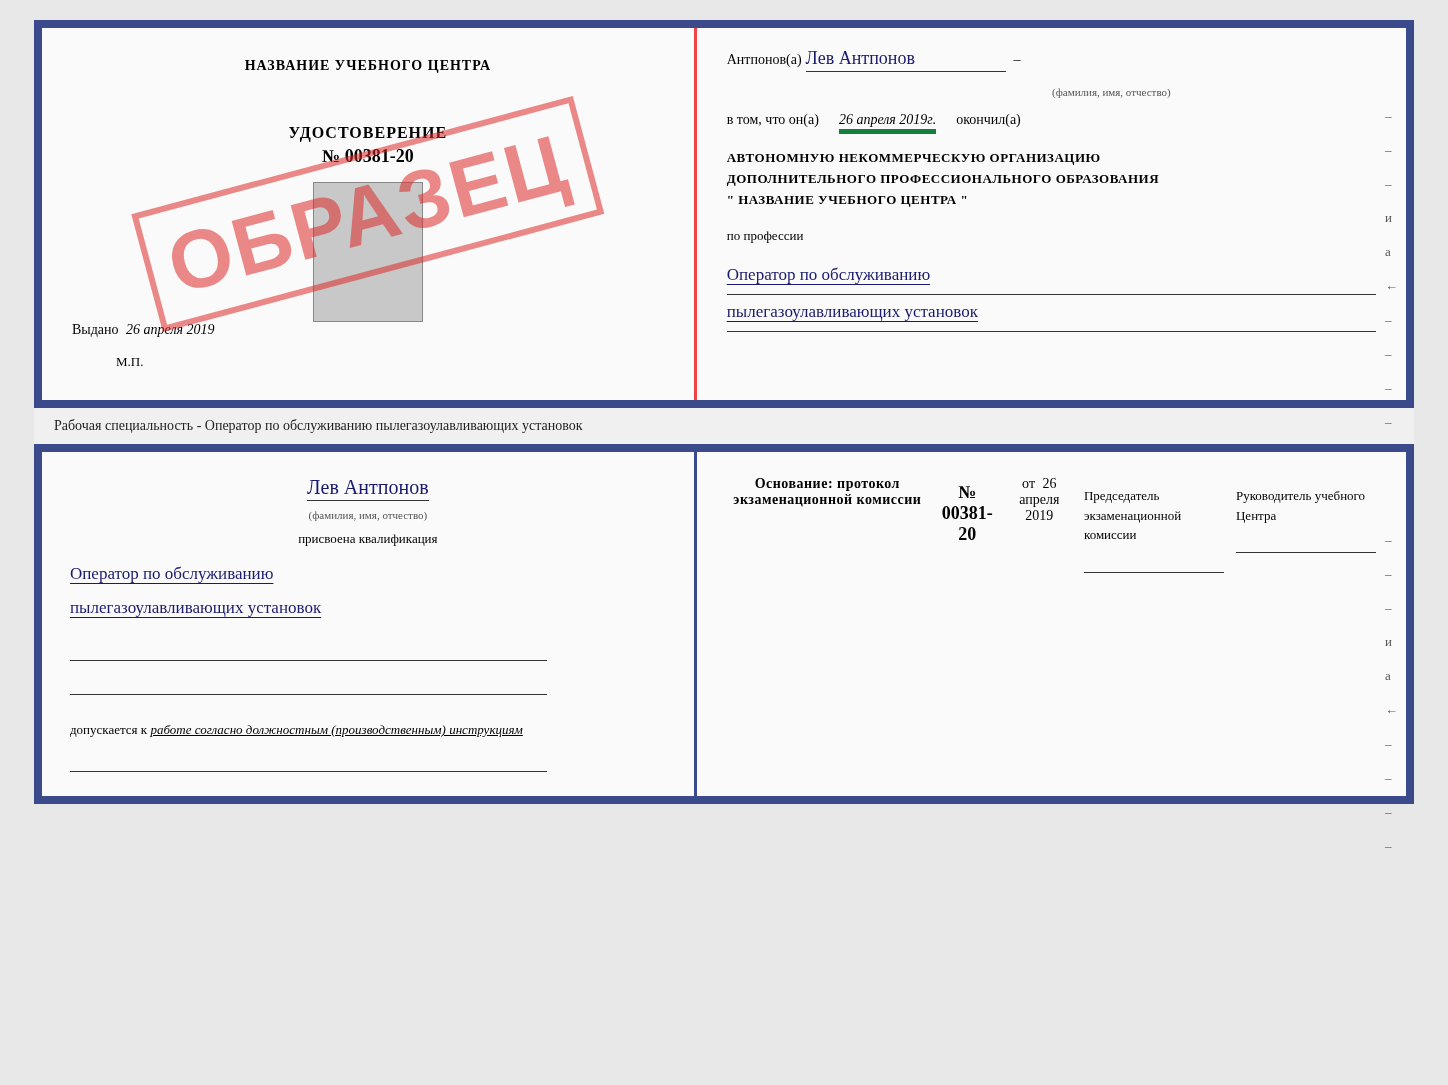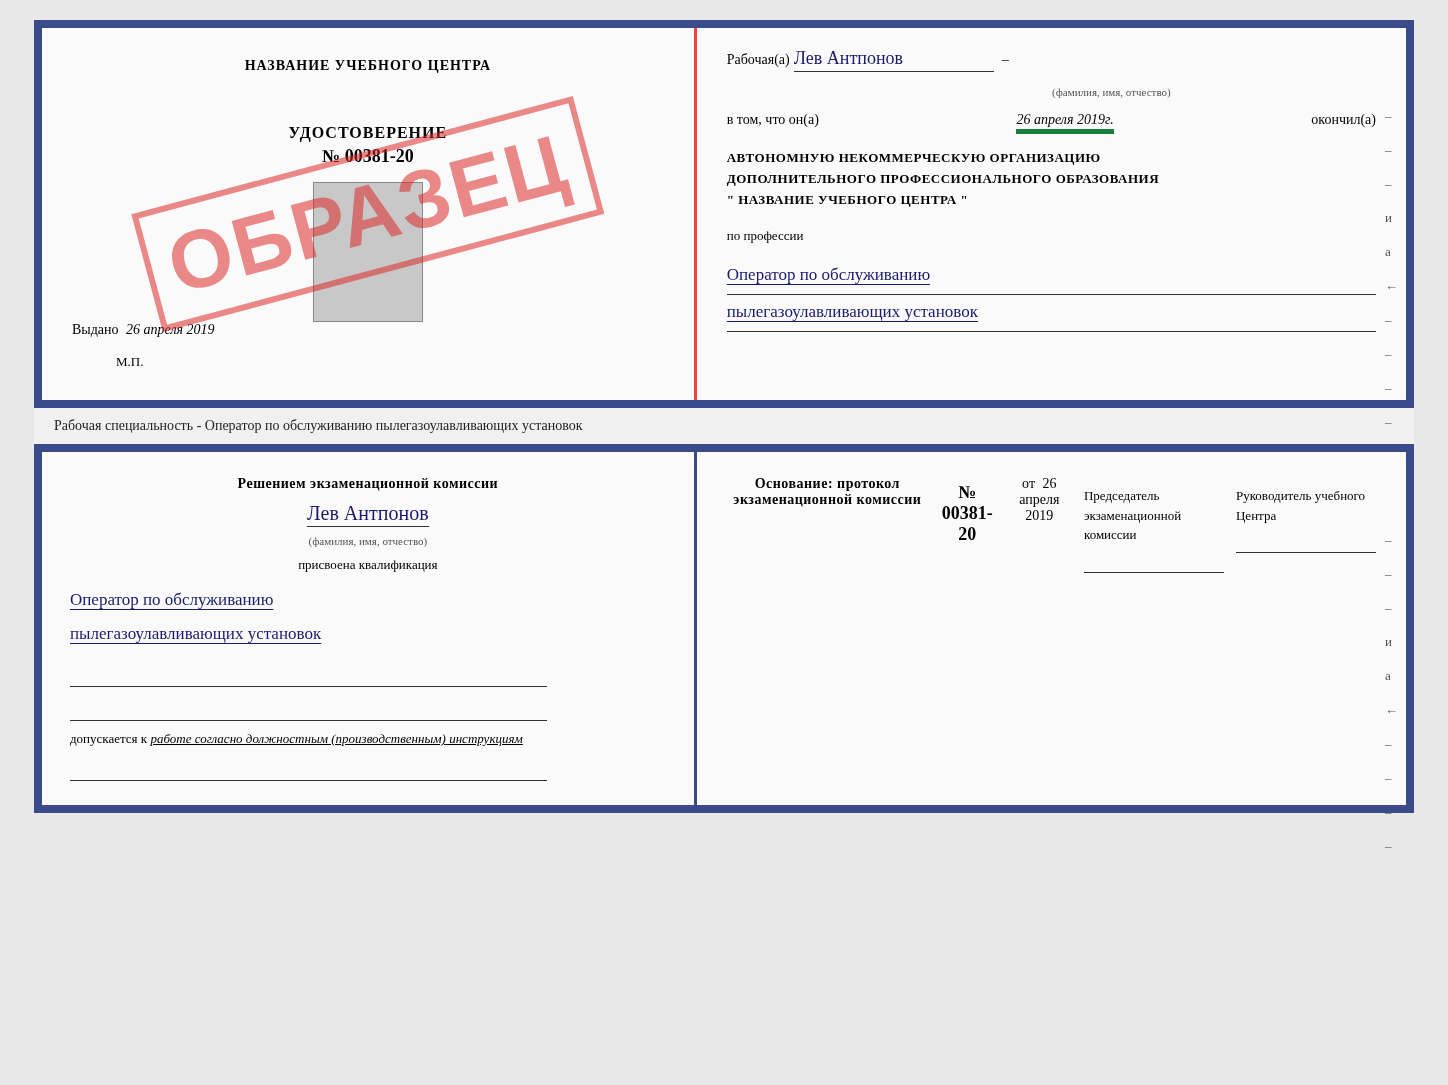--- a/index.html
+++ b/index.html
@@ -142,21 +142,20 @@
       color: #555;
       display: block;
     }
 
     .vtom-line {
       font-size: 14px;
       display: flex;
       align-items: baseline;
       gap: 20px;
       flex-wrap: wrap;
-      justify-content: space-between;
     }
 
     .date-underline {
       border-bottom: 5px solid #15803d;
       padding-bottom: 1px;
       font-style: italic;
       font-size: 14px;
     }
 
     .org-block {
@@ -341,21 +340,21 @@
 
       <div class="vydano-line">
         <span>Выдано</span>
         <span style="font-style:italic; margin-left:4px;">26 апреля 2019</span>
       </div>
       <div class="mp-line">М.П.</div>
     </div>
 
     <div class="cert-right">
       <div class="poluchil-line">
-        <span style="font-size:14px;">Рабочая(а)</span>
+        <span style="font-size:14px;">Антпонов(а)</span>
         <span class="poluchil-name">Лев Антпонов</span>
         <span style="margin-left:4px;">–</span>
       </div>
       <div>
         <span class="fio-label" style="margin-left:120px;">(фамилия, имя, отчество)</span>
       </div>
 
       <div class="vtom-line">
         <span>в том, что он(а)</span>
         <span class="date-underline">26 апреля 2019г.</span>
@@ -390,21 +389,20 @@
         <span>–</span>
       </div>
     </div>
   </div>
 
   <div class="separator-text">Рабочая специальность - Оператор по обслуживанию пылегазоулавливающих установок</div>
 
   <div class="certificate-bottom">
 
     <div class="cert-bottom-left">
-      <div class="resheniem-text">Решением экзаменационной комиссии</div>
 
       <div style="text-align:center;">
         <span class="person-name-bottom">Лев Антпонов</span>
       </div>
       <div>
         <span class="fio-label" style="display:block; text-align:center;">(фамилия, имя, отчество)</span>
       </div>
 
       <div class="prisvoena-text">присвоена квалификация</div>
 

